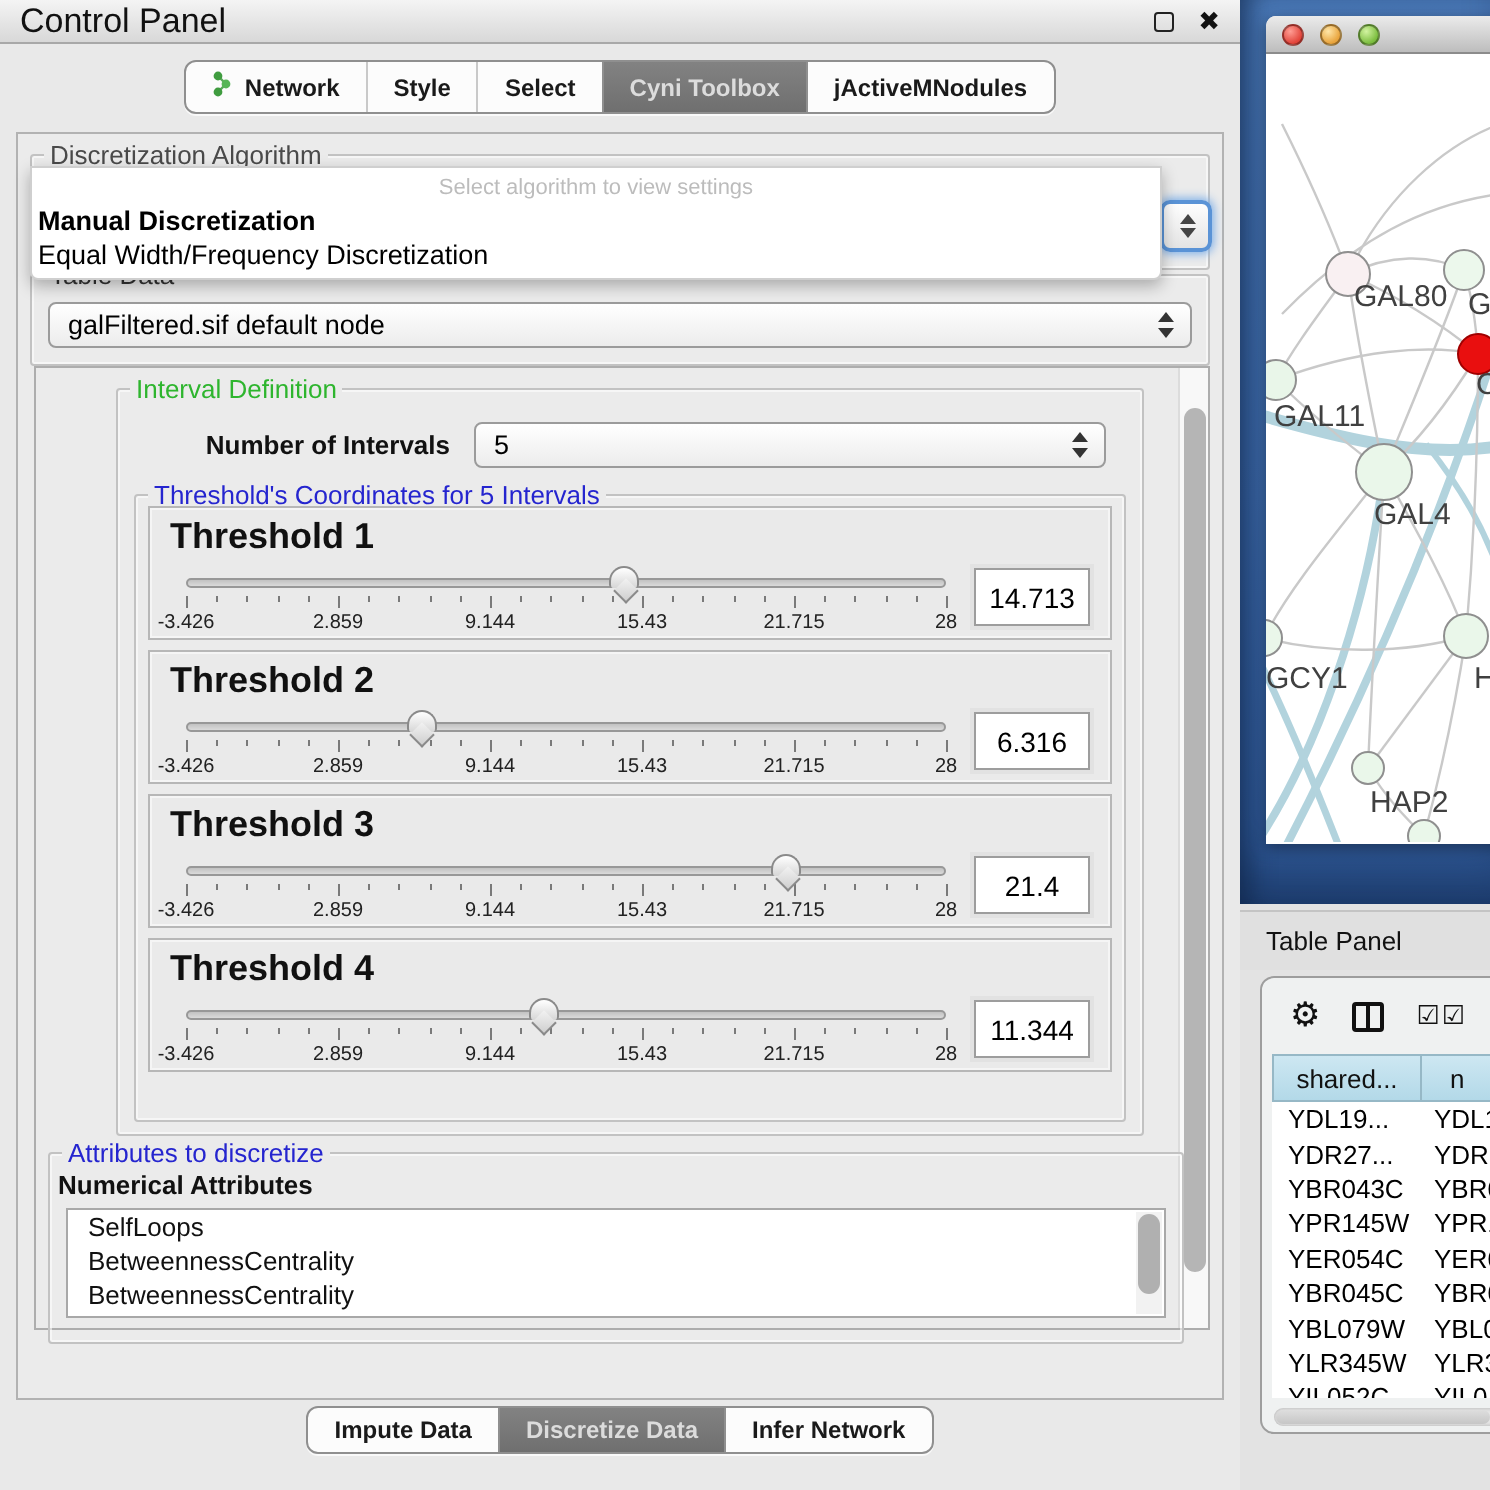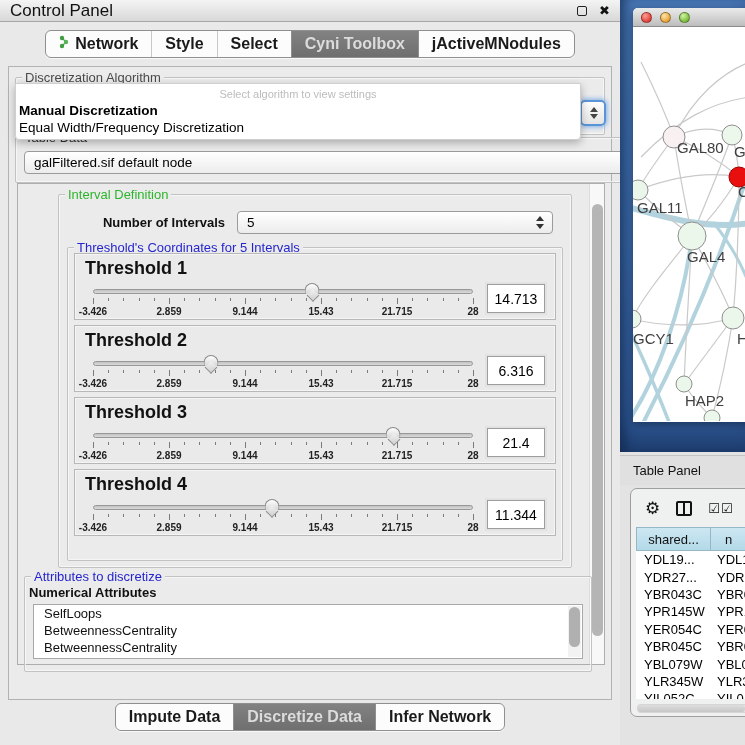--- a/index.html
+++ b/index.html
@@ -12,21 +12,21 @@
     background:linear-gradient(#f4f4f4,#d8d8d8); border-bottom:1px solid #a8a8a8;
     display:flex; align-items:center; padding:0 10px; }
   .cp-title { font-size:17px; color:#111; }
   .cp-titlebar .spacer { flex:1; }
   .float-icon { width:10px; height:10px; border:1.5px solid #222; border-radius:2px; margin-right:12px; }
   .close-icon { font-size:13px; font-weight:bold; color:#111; line-height:1; }
 
   .cp-tabbar { position:absolute; left:0; top:30px; width:620px; display:flex; justify-content:center; }
   .seg-control { display:inline-flex; border:1px solid #8f8f8f; border-radius:6px; overflow:hidden;
     background:#fcfcfc; box-shadow:0 1px 0 rgba(255,255,255,.7); }
-  .seg { padding:4px 13px; font-size:16px; font-weight:bold; color:#1a1a1a; display:flex; align-items:center; gap:5px; }
+  .seg { padding:4px 13px; font-size:12px; font-weight:bold; color:#1a1a1a; display:flex; align-items:center; gap:5px; }
   .seg.divided { border-left:1px solid #c9c9c9; }
   .seg.solid-divide { border-left:1px solid #8f8f8f; }
   .seg.selected { background:linear-gradient(#828282,#6f6f6f); color:#dcdcdc; }
   .net-ico { display:inline-block; }
 
   .outer-panel { position:absolute; left:8px; top:66px; width:604px; height:634px;
     background:#ebebeb; border:1px solid #b2b2b2; }
 
   .group { position:absolute; border:1px solid #c2c2c2; border-radius:2px;
     box-shadow:inset 0 0 0 1px rgba(255,255,255,.55); }
@@ -42,21 +42,21 @@
   .combo-frag .up { top:5px; border-bottom:5px solid #444; }
   .combo-frag .dn { bottom:5px; border-top:5px solid #444; }
 
   .algo-popup { position:absolute; left:6px; top:16px; width:566px; z-index:5;
     background:#fff; border:1px solid #cfcfcf; border-radius:0 0 4px 4px;
     box-shadow:0 3px 8px rgba(0,0,0,.28); padding:2px 0 3px 0; }
   .popup-placeholder { text-align:center; color:#bcbcbc; font-size:11px; padding:2px 0; }
   .popup-item { font-size:13.5px; color:#000; padding:1px 3px; }
   .popup-item.bold { font-weight:bold; }
 
-  .tabledata-group { left:6px; top:70px; width:662px; height:46px; }
+  .tabledata-group { left:6px; top:70px; width:590px; height:46px; }
   .tabledata-group .legend { color:#333; }
 
   .combobox { position:relative; background:linear-gradient(#ffffff,#ececec);
     border:1px solid #9b9b9b; border-radius:4px; font-size:13.5px; color:#000;
     display:flex; align-items:center; padding-left:9px; height:23px; }
   .combobox .stepper { position:absolute; right:7px; top:0; bottom:0; width:10px; }
   .combobox .stepper i { position:absolute; left:1px; width:0; height:0; border-left:4px solid transparent; border-right:4px solid transparent; }
   .combobox .stepper .up { top:4px; border-bottom:5px solid #333; }
   .combobox .stepper .dn { bottom:4px; border-top:5px solid #333; }
   .td-combo { position:absolute; left:8px; right:8px; top:13px; }
@@ -86,21 +86,21 @@
     background:linear-gradient(#ffffff,#d6d6d6); border:1px solid #8a8a8a; border-bottom:none;
     border-radius:8px 8px 2px 2px; z-index:2; }
   .thumb::after { content:''; position:absolute; left:2.4px; top:7px; width:8px; height:8px;
     background:linear-gradient(135deg,#f2f2f2,#cfcfcf); border:1px solid #8a8a8a;
     border-top:none; border-left:none; transform:rotate(45deg); }
   .ticks { position:absolute; left:0; right:0; top:16px; height:7px; }
   .ticks i { position:absolute; top:0; width:1px; background:#7a7a7a; }
   .ticks i.tick { height:3px; }
   .ticks i.major { height:6px; }
   .scale-labels { position:absolute; left:0; right:0; top:24px; height:12px; }
-  .scale-labels span { position:absolute; transform:translateX(-50%); font-size:10px; font-weight:bold; color:#222; white-space:nowrap; }
+  .scale-labels span { position:absolute; transform:translateX(-50%); font-size:10px; font-weight:normal; color:#222; white-space:nowrap; }
   .t-value { width:58px; height:29px; background:#fff; border:1px solid #9d9d9d;
     box-shadow:0 0 0 2px #e2e2e2; display:flex; align-items:center; justify-content:center;
     font-size:14px; color:#000; margin-top:2px; }
 
   .attr-group { left:6px; top:392px; width:568px; height:96px; }
   .attr-group .legend { color:#2525cf; }
   .attr-title { font-size:13px; font-weight:bold; color:#111; padding:8px 0 4px 4px; }
   .listbox { position:relative; margin:0 8px; height:55px; background:#fff; border:1px solid #a8a8a8; overflow:hidden; }
   .listbox .item { font-size:13px; color:#111; padding-left:10px; line-height:17px; }
   .list-vscroll { position:absolute; right:1px; top:1px; bottom:1px; width:13px; background:#f2f2f2; }

